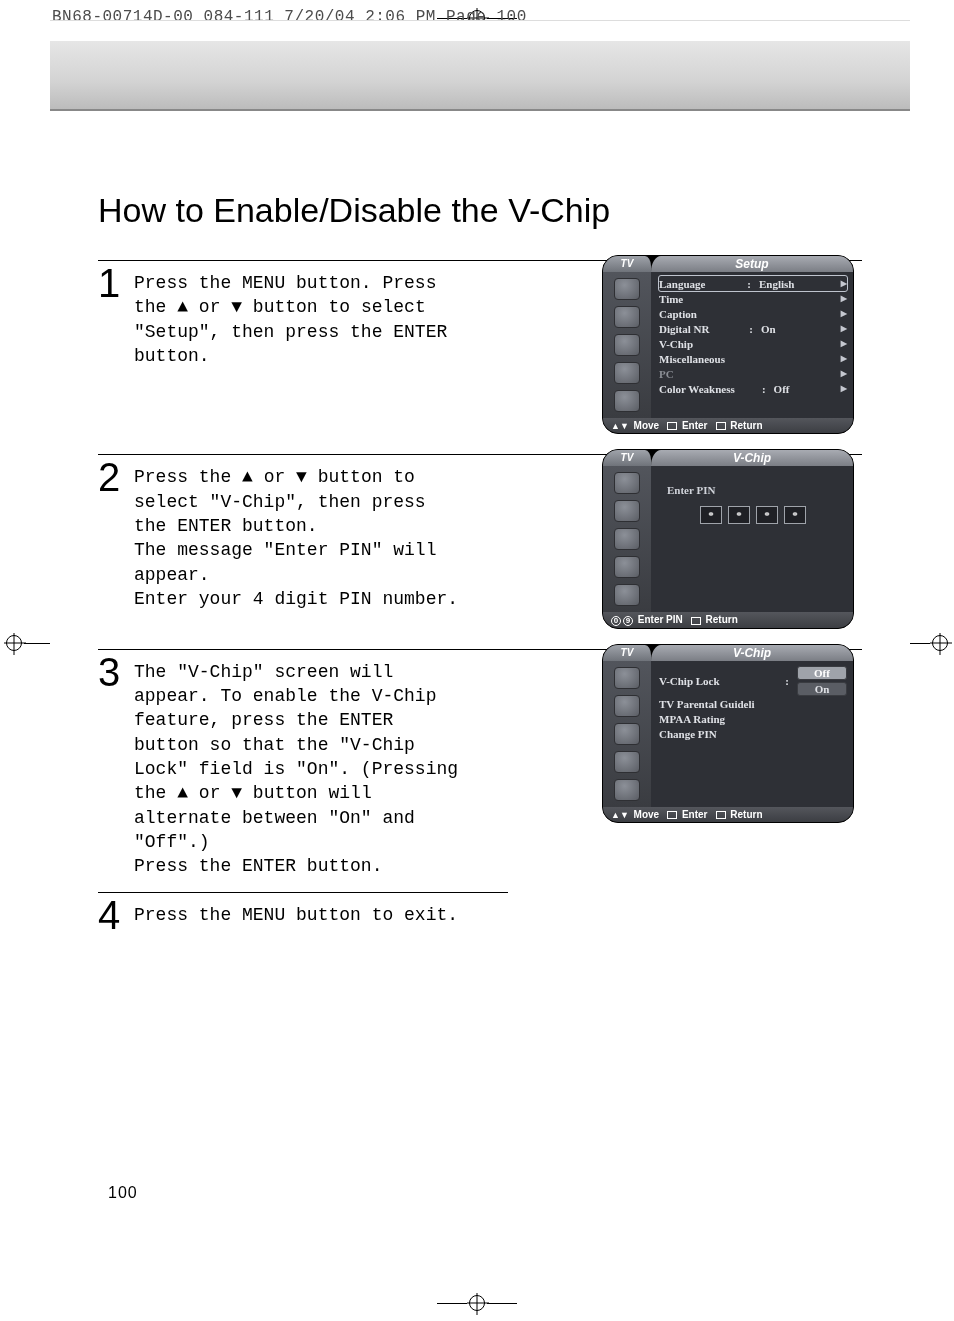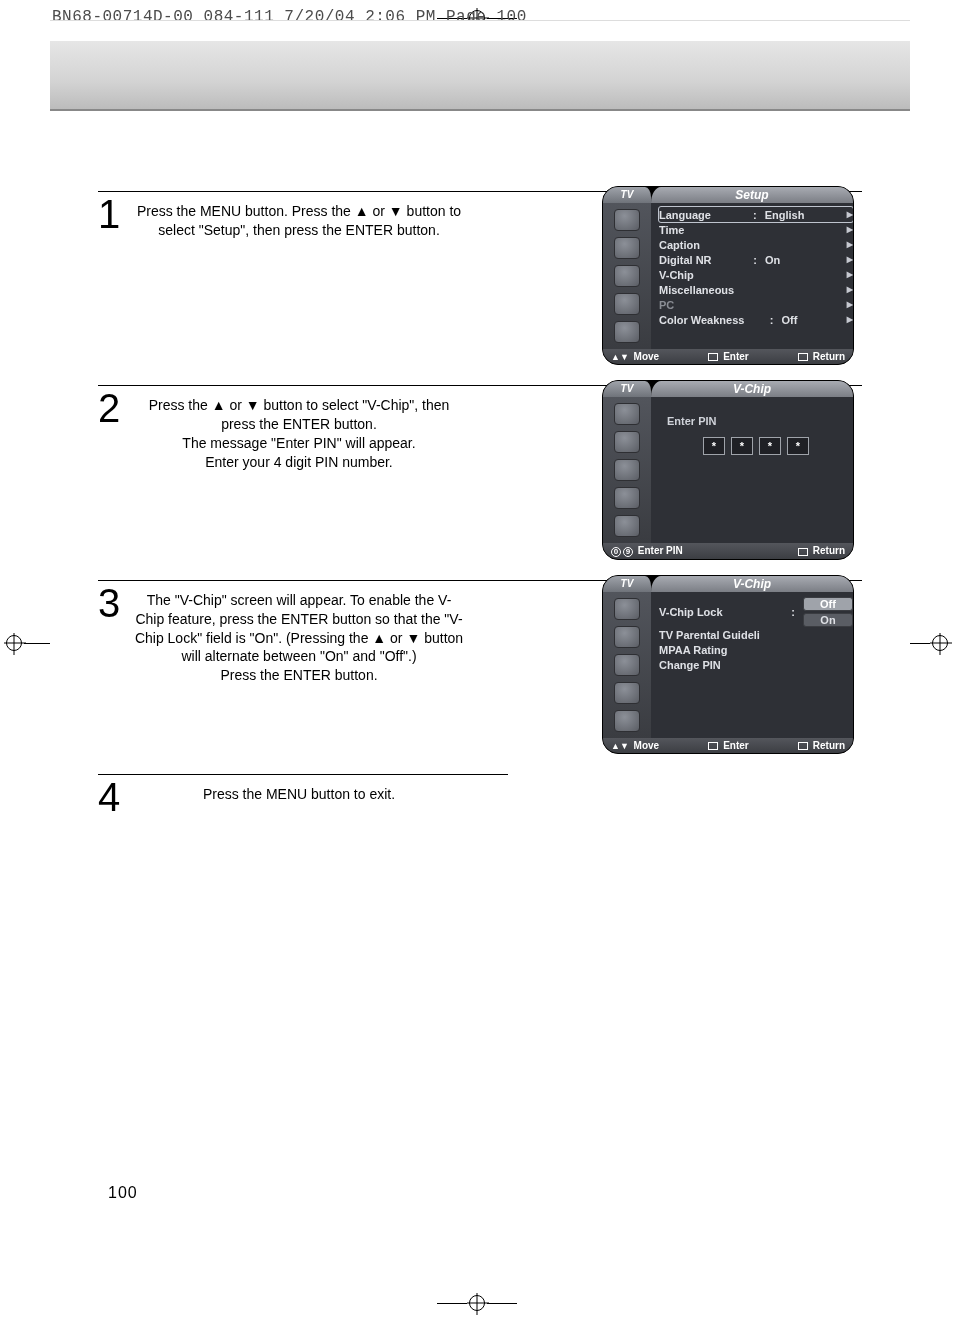--- a/index.html
+++ b/index.html
@@ -62,23 +62,22 @@
       display:flex;gap:12px;align-items:flex-start;
       border-top:1px solid #000;padding:4px 0 14px 0;
     }
     .step-row:first-of-type{border-top-color:#000}
     .bignum{
       font-family:"Arial Narrow",Arial,sans-serif;
       font-size:40px;line-height:.9;font-weight:400;
       width:24px;flex:none;
     }
     .body{
-      flex:0 1 330px;line-height:1.35;padding-top:6px;font-size:14px;
-      font-family:Liberation Sans, sans-serif;
-      text-align:center;
+      flex:0 1 330px;line-height:1.35;padding-top:6px;font-size:18px;
+      font-family:Liberation Mono, monospace;
     }
     .osd-col{flex:none;width:260px;margin-left:auto}
     .page-num{
       position:absolute;left:58px;bottom:78px;font-size:16px;letter-spacing:1px;
       font-family:Liberation Sans, sans-serif;
     }
 
     
     
     
@@ -104,35 +103,35 @@
       display:flex;flex-direction:column;align-items:center;gap:6px;
       padding:6px 0;
     }
     .osd .iconcol .ic{
       width:26px;height:22px;border-radius:4px;
       background:radial-gradient(circle at 40% 30%,#8c9098,#5a5d64);
       border:1px solid #2e2f33;
     }
     .osd .list{
       flex:1;background:#2e3036;color:#dfe1e6;
-      padding:4px 0 4px 8px;font-weight:bold;
+      padding:4px 6px 4px 8px;font-weight:bold;font-family:Liberation Serif, serif;
     }
     .osd .list .row{
       display:flex;align-items:center;height:15px;position:relative;
     }
     .osd .list .row.sel{outline:1px solid #bfc4ce;border-radius:2px}
     .osd .list .row.dim{color:#8b8e95}
     .osd .list .label{}
     .osd .list .colon{margin:0 4px 0 auto}
     .osd .list .value{margin-left:4px;min-width:40px}
     .osd .list .tri{margin-left:auto;font-size:8px;color:#c5c8d0}
     .osd .ftr{
       background:linear-gradient(#54565c,#3c3e43);
       color:#fff;font-size:10px;font-weight:bold;
-      display:flex;gap:20px;padding:2px 8px;justify-content:space-between;
+      display:flex;gap:8px;padding:2px 8px;justify-content:flex-start;
     }
     
     .pinwrap{
       display:flex;gap:6px;justify-content:center;margin-top:10px;
     }
     .pinbox{
       width:22px;height:18px;border:1px solid #9fa3aa;color:#fff;
       display:flex;align-items:center;justify-content:center;
       background:#1f2025;font-weight:bold;
     }
@@ -176,20 +175,21 @@
     <span class="bar"></span>
     <span class="ring"></span>
   </div>
 
 <div class="jobstrip">BN68-00714D-00_084-111  7/20/04  2:06 PM  Page 100</div>
 
 <div class="page">
   <div class="metalbar"></div>
 
   <div class="content">
+    <h1>How to Enable/Disable the V-Chip</h1>
 
     <div class="step-row">
       <div class="bignum">1</div>
       <div class="body">
         <span>Press the MENU button. Press the </span><span>▲</span><span> or </span><span>▼</span><span> button to select "Setup", then press the ENTER button.</span>
       </div>
       <div class="osd-col">
 
         <div class="osd">
           <div class="hdr">

